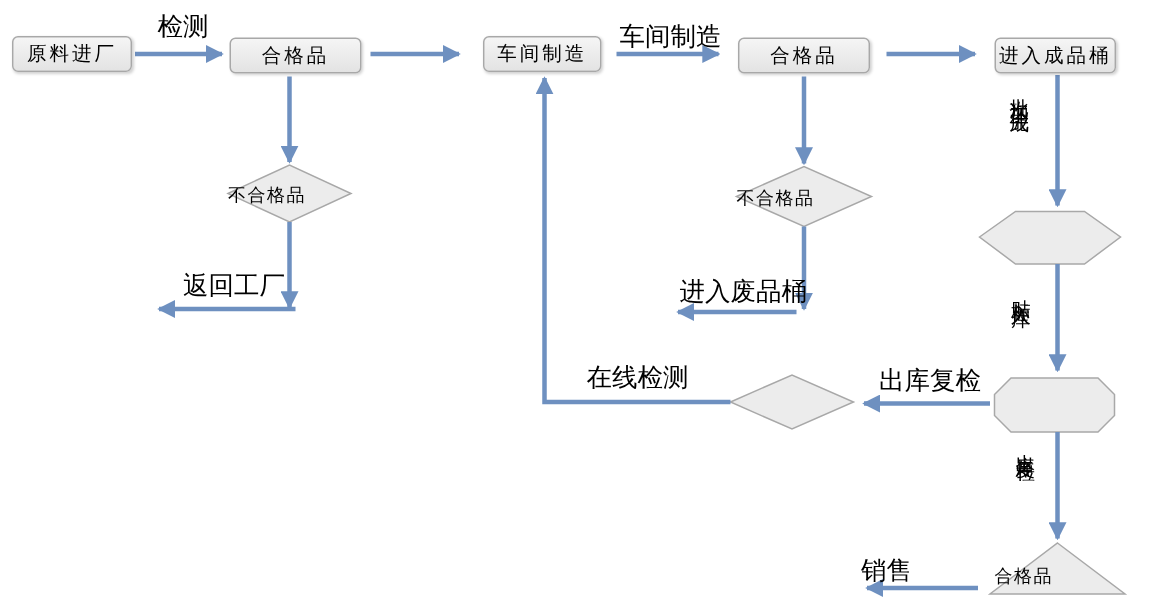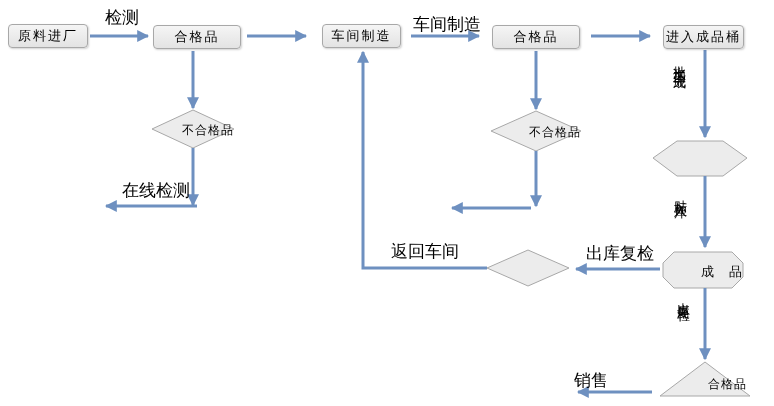--- a/index.html
+++ b/index.html
@@ -12,21 +12,21 @@
   .arrow{stroke:#6e90c0;stroke-width:3;fill:none;}
   .rectnode{
     position:absolute;box-sizing:border-box;
     background:linear-gradient(#f5f5f5,#e3e3e3);
     border:1px solid #a8a8a8;border-radius:4px;
     box-shadow:1px 1px 2px rgba(0,0,0,.18);
     display:flex;align-items:center;justify-content:center;
     font-size:13px;letter-spacing:2px;white-space:nowrap;
   }
   .nodelbl{
-    position:absolute;text-align:right;font-size:12px;
+    position:absolute;text-align:left;font-size:12px;
     letter-spacing:1px;white-space:nowrap;
   }
   .lbl{
     position:absolute;font-size:17px;text-align:right;white-space:nowrap;
   }
   .vlbl{
     position:absolute;font-size:13px;
     writing-mode:vertical-rl;text-orientation:upright;
     letter-spacing:2px;line-height:14px;
   }
@@ -69,27 +69,27 @@
   </svg>
 
   <div class="rectnode" style="left:8px;top:24px;width:80px;height:24px">原料进厂</div>
   <div class="rectnode" style="left:153px;top:25px;width:88px;height:24px">合格品</div>
   <div class="rectnode" style="left:322px;top:24px;width:79px;height:24px">车间制造</div>
   <div class="rectnode" style="left:492px;top:25px;width:88px;height:24px">合格品</div>
   <div class="rectnode" style="left:663px;top:25px;width:81px;height:24px">进入成品桶</div>
 
   <div class="nodelbl" style="left:152px;top:122px;width:82px">不合格品</div>
   <div class="nodelbl" style="left:491px;top:124px;width:90px">不合格品</div>
-  <div class="nodelbl" style="left:663px;top:263px;width:80px;font-size:13px">成　品</div>
   <div class="nodelbl" style="left:663px;top:376px;width:84px">合格品</div>
 
   <div class="lbl" style="left:95px;top:6px;width:44px">检测</div>
   <div class="lbl" style="left:413px;top:13px;width:66px">车间制造</div>
-  <div class="lbl" style="left:122px;top:179px;width:62px">在线检测</div>
+  <div class="lbl" style="left:122px;top:179px;width:62px">返回工厂</div>
+  <div class="lbl" style="left:453px;top:183px;width:76px">进入废品桶</div>
   <div class="lbl" style="left:586px;top:242px;width:62px">出库复检</div>
-  <div class="lbl" style="left:391px;top:240px;width:62px">返回车间</div>
+  <div class="lbl" style="left:391px;top:240px;width:62px">在线检测</div>
   <div class="lbl" style="left:568px;top:369px;width:40px">销售</div>
 
   <div class="vlbl" style="left:672px;top:55px">批次加工完成</div>
   <div class="vlbl" style="left:673px;top:189px">贴标入库</div>
   <div class="vlbl" style="left:676px;top:292px">出库复检</div>
 
 </div>
 
 </body></html>

